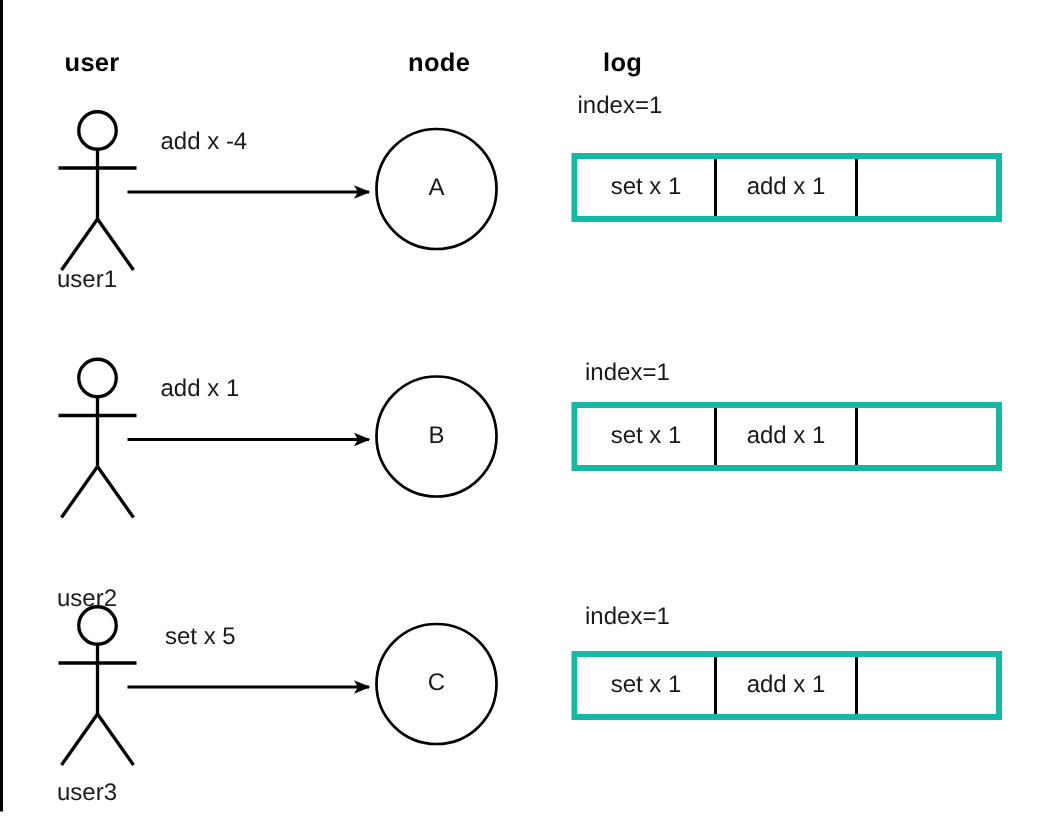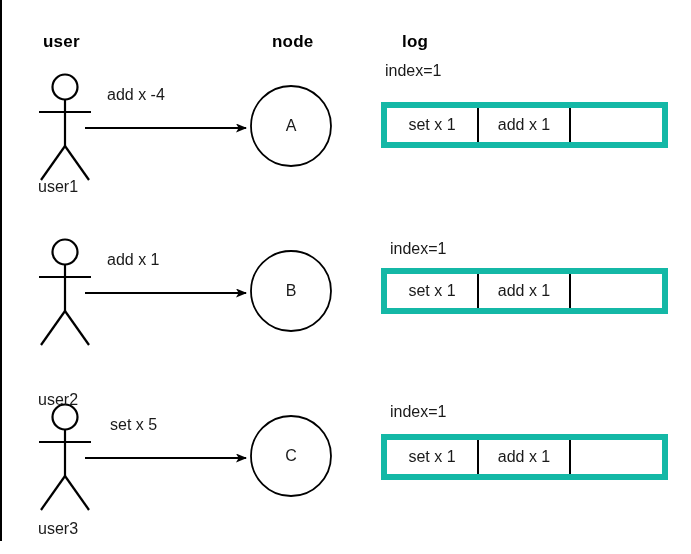--- a/index.html
+++ b/index.html
@@ -56,21 +56,21 @@
   .index-label {
     position: absolute;
     font-size: 16px;
     white-space: nowrap;
     color: #1a1a1a;
   }
   .log-table {
     position: absolute;
     display: flex;
     box-sizing: border-box;
-    border: 6px solid #14b8a6;
+    border: 4px solid #14b8a6;
     background: #ffffff;
   }
   .log-cell {
     box-sizing: border-box;
     display: flex;
     align-items: center;
     justify-content: center;
     font-size: 16px;
     color: #1a1a1a;
     border-right: 2px solid #000000;

